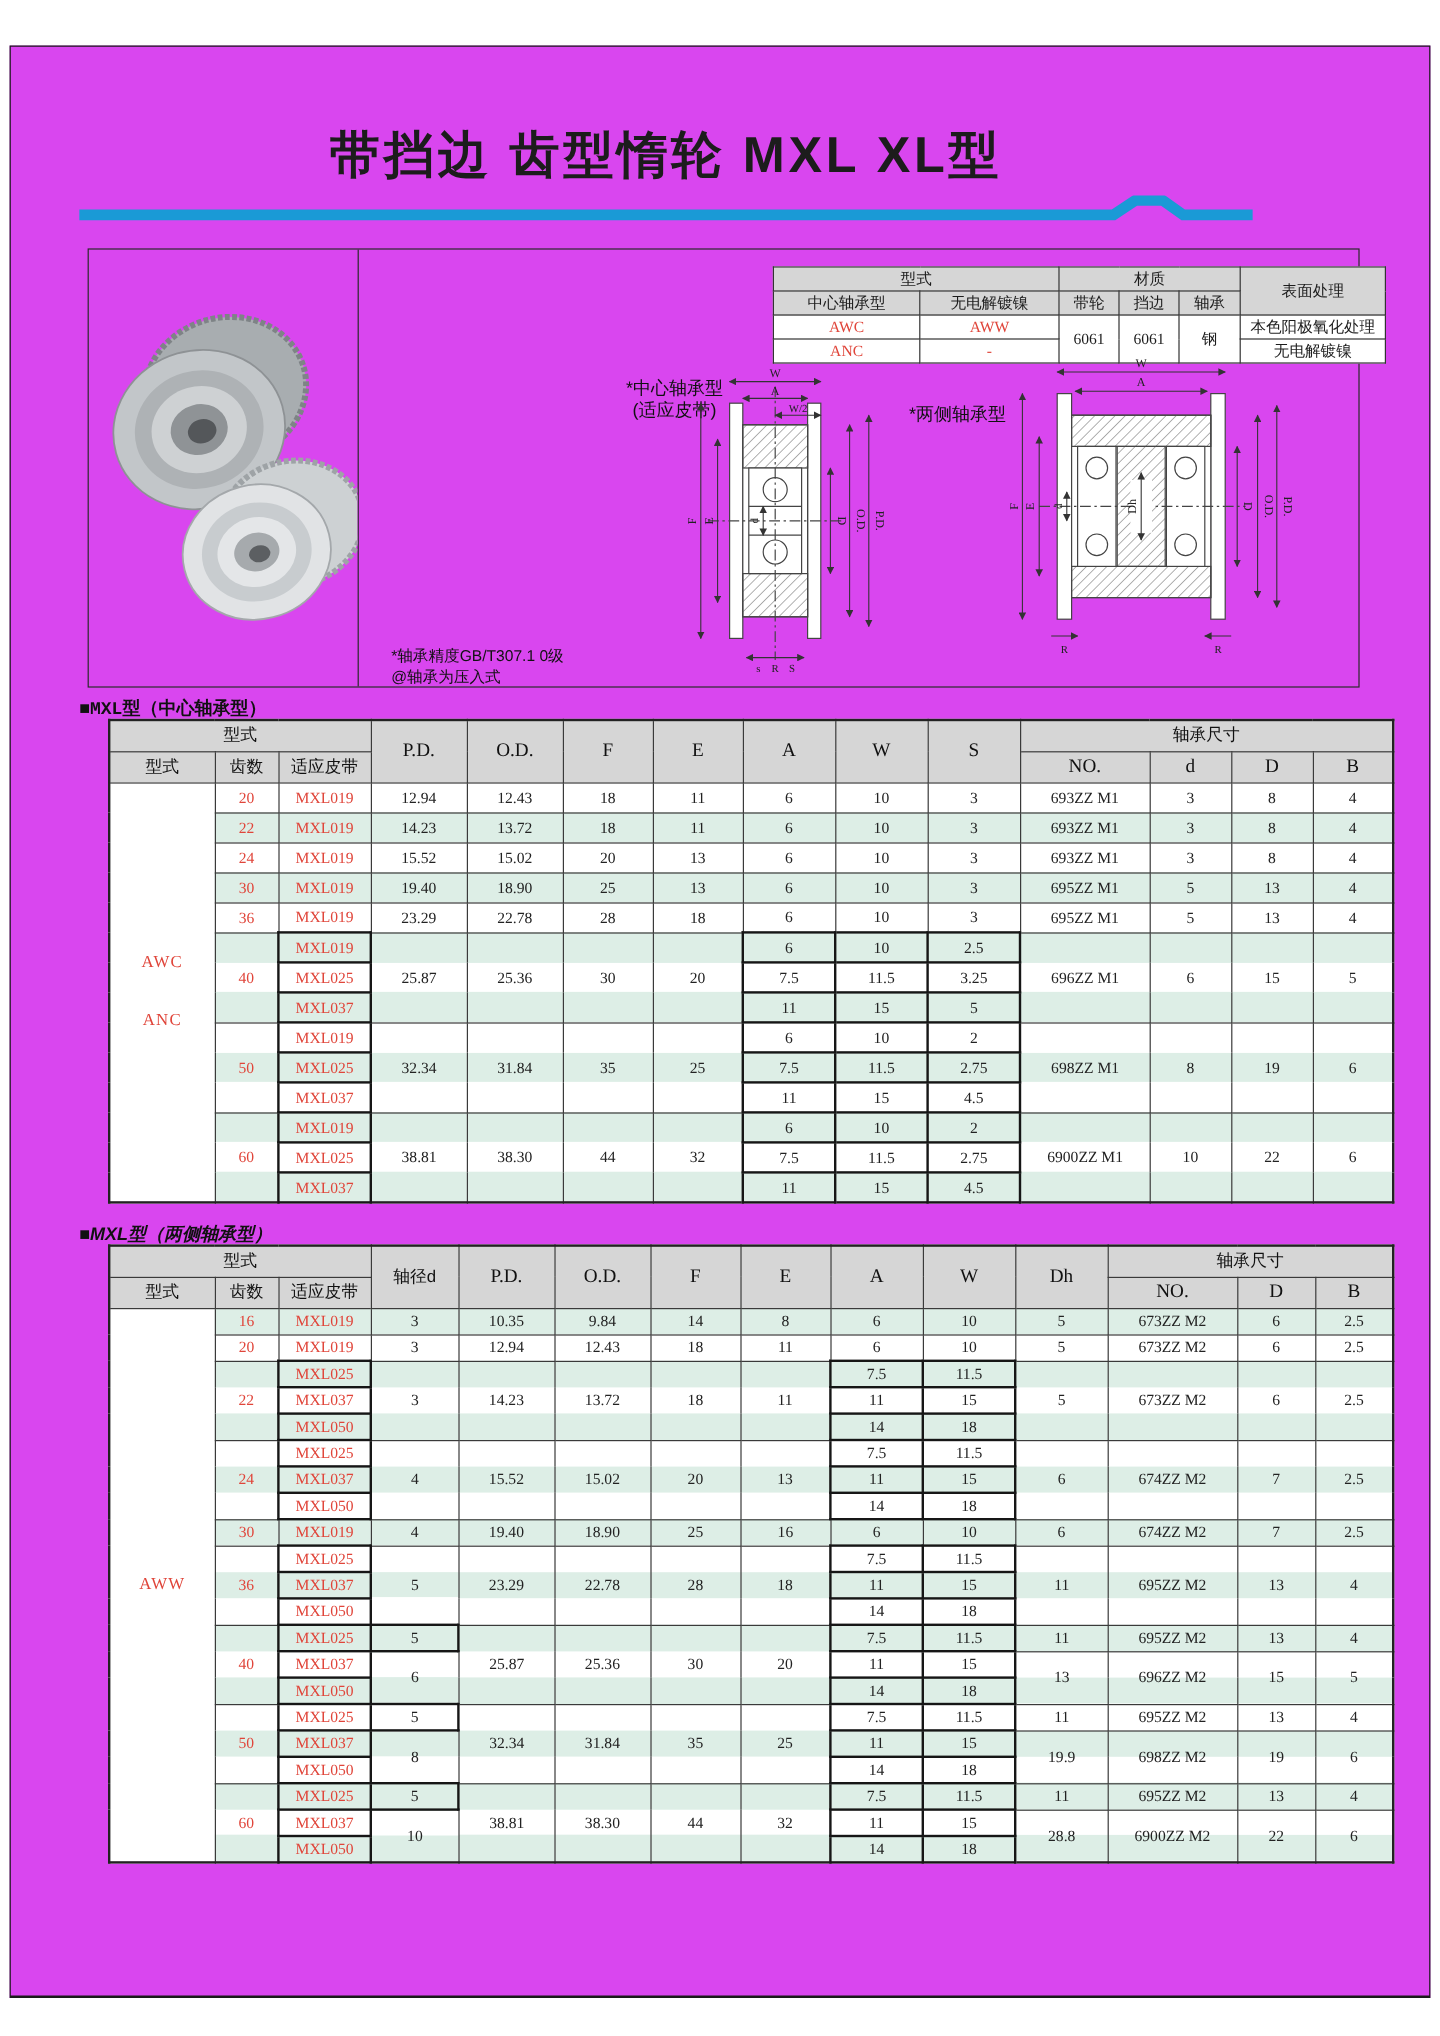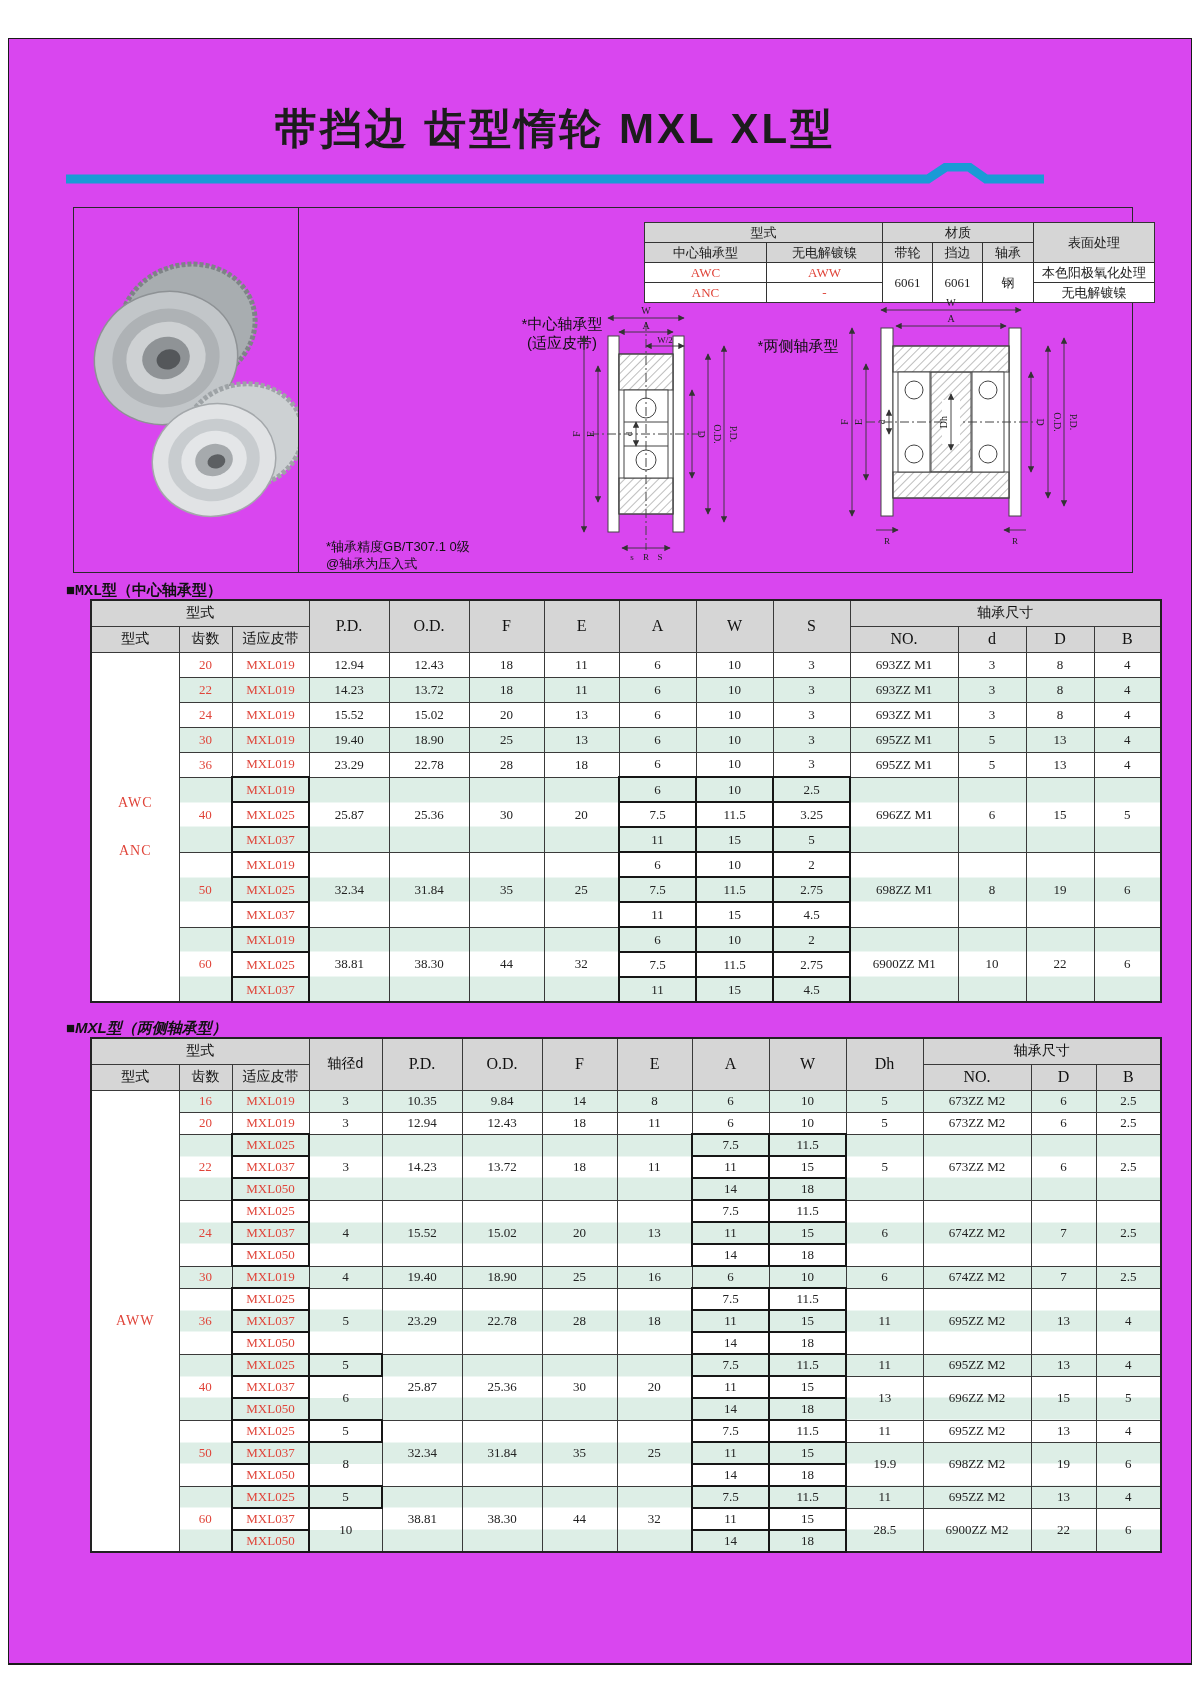--- a/index.html
+++ b/index.html
@@ -670,21 +670,21 @@
             <td>11</td>
             <td>695ZZ M2</td>
             <td>13</td>
             <td>4</td>
           </tr>
           <tr>
             <td class="r bx">MXL037</td>
             <td rowspan="2" class="m2wg">10</td>
             <td class="bx">11</td>
             <td class="bx">15</td>
-            <td rowspan="2" class="m2wg">28.5</td>
+            <td rowspan="2" class="m2wg">28.8</td>
             <td rowspan="2" class="m2wg">6900ZZ M2</td>
             <td rowspan="2" class="m2wg">22</td>
             <td rowspan="2" class="m2wg">6</td>
           </tr>
           <tr class="g">
             <td class="r bx">MXL050</td>
             <td class="bx">14</td>
             <td class="bx">18</td>
           </tr>
         </tbody>

